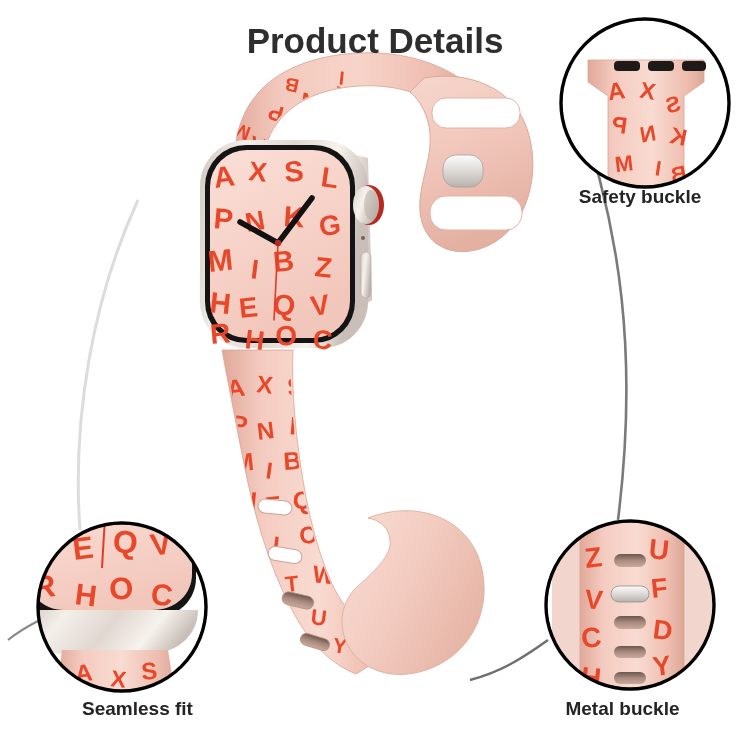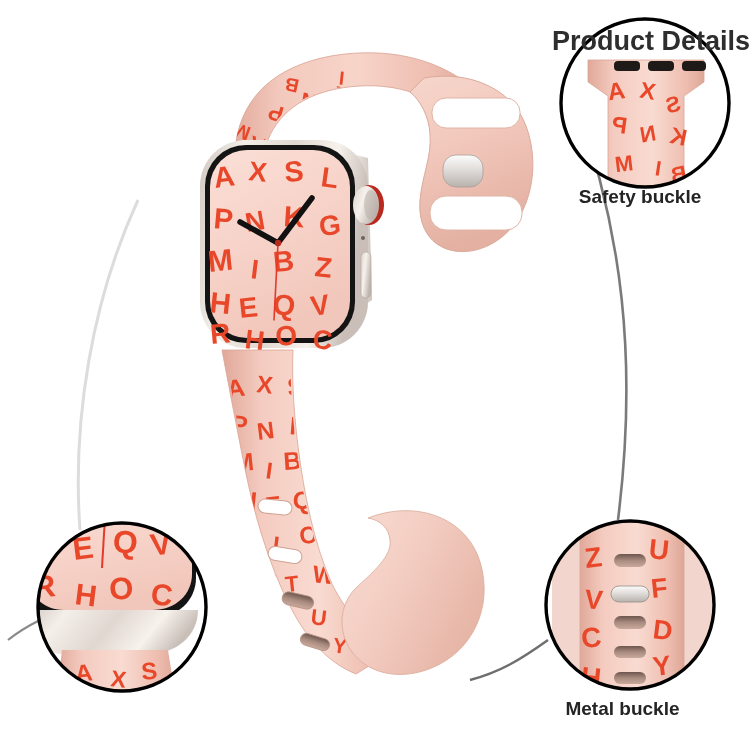--- a/index.html
+++ b/index.html
@@ -7,22 +7,22 @@
     width:750px;height:750px;
     background:#ffffff;
     font-family:"Liberation Sans", sans-serif;
     overflow:hidden;
     position:relative;
   }
   #stage{position:absolute;left:0;top:0;width:750px;height:750px;background:#fff;}
   .page-title{
     position:absolute;
     left:0;top:20px;width:750px;
-    text-align:right;
-    font-size:27px;
+    text-align:center;
+    font-size:35px;
     font-weight:bold;
     color:#2e2e2e;
     letter-spacing:0px;
     line-height:42px;
   }
   .callout-label{
     position:absolute;
     text-align:center;
     font-size:19px;
     font-weight:bold;
@@ -368,16 +368,17 @@
         </g>
       </g>
       <circle cx="630" cy="605" r="84" fill="none" stroke="#000000" stroke-width="3.4"></circle>
     </g>
   </svg>
 
   <div class="page-title">Product Details</div>
 
   <div class="callout-label lbl-safety">Safety buckle</div>
 
+  <div class="callout-label lbl-seamless">Seamless fit</div>
 
   <div class="callout-label lbl-metal">Metal buckle</div>
 
 </div>
 
 </body></html>

